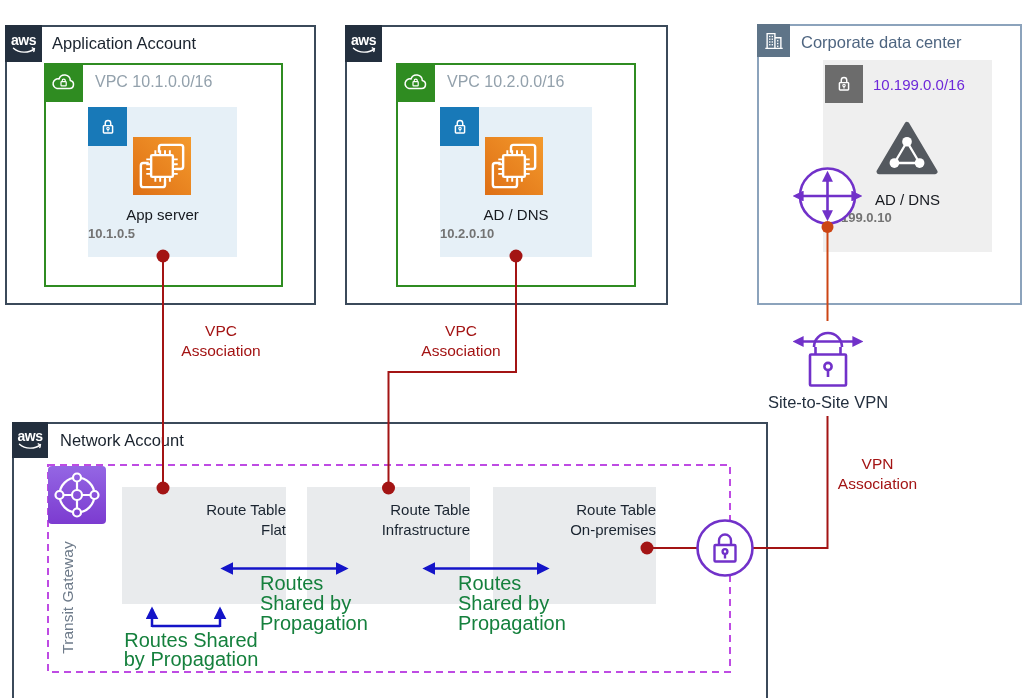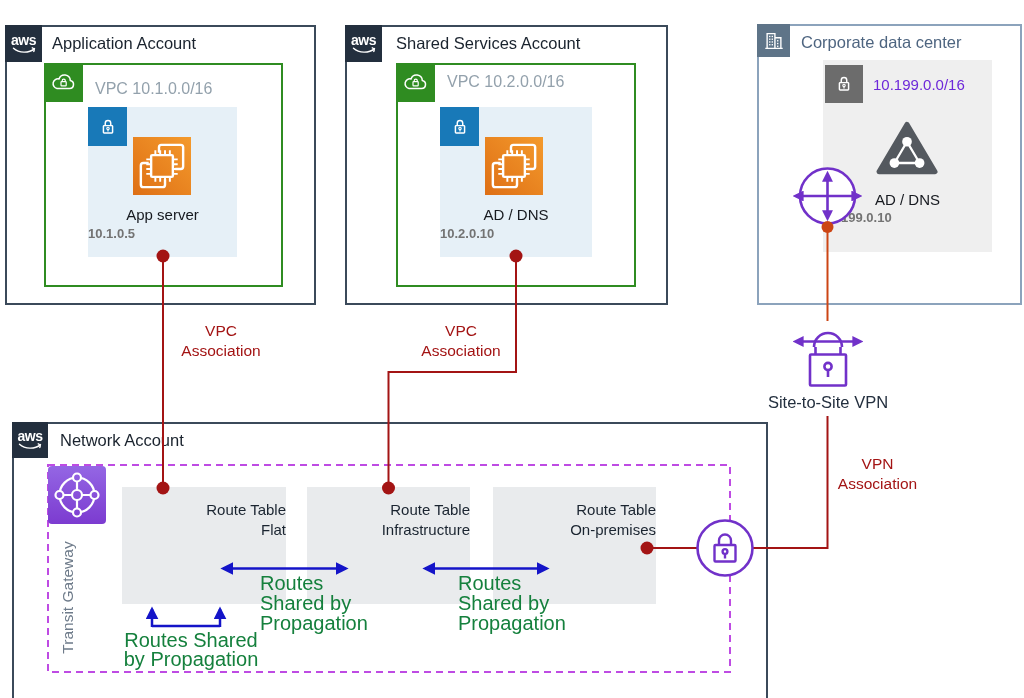--- a/index.html
+++ b/index.html
@@ -48,21 +48,21 @@
   <div class="title" style="left:52px;top:14px">Application Account</div>
 
   <div class="vpcbox" style="left:44px;top:43px;width:239px;height:224px"></div>
   <div class="gbadge" style="left:44px;top:43px;background:#2F8C21">
     <svg width="27" height="21" viewBox="0 0 27 21" fill="none" stroke="#fff" stroke-width="1.5">
       <path d="M7 16.5 h12.5 a4.1 4.1 0 0 0 .8-8.1 A5.8 5.8 0 0 0 9 6.9 A4.2 4.2 0 0 0 7 16.5 Z"></path>
       <rect x="11" y="9.6" width="5.2" height="4.2" rx="0.6" stroke-width="1.2"></rect>
       <path d="M12.2 9.6 V8.7 a1.55 1.55 0 0 1 3.1 0 V9.6" stroke-width="1.2"></path>
     </svg>
   </div>
-  <div class="vpclabel" style="left:95px;top:60px">VPC 10.1.0.0/16</div>
+  <div class="vpclabel" style="left:95px;top:53px">VPC 10.1.0.0/16</div>
 
   <div class="subnet" style="left:88px;top:87px;width:149px;height:150px"></div>
   <div class="gbadge" style="left:88px;top:87px;background:#1879B8">
     <svg width="22" height="22" viewBox="0 0 24 24" fill="none" stroke="#fff" stroke-width="1.6">
       <rect x="7" y="10.5" width="10" height="8" rx="0.8"></rect>
       <path d="M9 10.5 V8 a3 3 0 0 1 6 0 v2.5"></path>
       <circle cx="12" cy="13.6" r="1.3" stroke-width="1.3"></circle>
       <path d="M12 14.9 V17" stroke-width="1.3"></path>
     </svg>
   </div>
@@ -91,21 +91,20 @@
   <div class="iplabel" style="left:88px;top:206px;width:149px">10.1.0.5</div>
 
   <div class="acct" style="left:345px;top:5px;width:323px;height:280px"></div>
   <div class="aws-badge" style="left:345px;top:5px">
     <span class="aws-text">aws</span>
     <svg width="24" height="7" viewBox="0 0 24 7">
       <path d="M1.5 1.2 C7 6.4,17 6.4,22.5 1.6" stroke="#fff" stroke-width="1.4" fill="none" stroke-linecap="round"></path>
       <path d="M20.3 0.8 q2.8 0.9 1.5 3.6" stroke="#fff" stroke-width="1.4" fill="none" stroke-linecap="round"></path>
     </svg>
   </div>
-  <div class="title" style="left:396px;top:14px">Shared Services Account</div>
 
   <div class="vpcbox" style="left:396px;top:43px;width:240px;height:224px"></div>
   <div class="gbadge" style="left:396px;top:43px;background:#2F8C21">
     <svg width="27" height="21" viewBox="0 0 27 21" fill="none" stroke="#fff" stroke-width="1.5">
       <path d="M7 16.5 h12.5 a4.1 4.1 0 0 0 .8-8.1 A5.8 5.8 0 0 0 9 6.9 A4.2 4.2 0 0 0 7 16.5 Z"></path>
       <rect x="11" y="9.6" width="5.2" height="4.2" rx="0.6" stroke-width="1.2"></rect>
       <path d="M12.2 9.6 V8.7 a1.55 1.55 0 0 1 3.1 0 V9.6" stroke-width="1.2"></path>
     </svg>
   </div>
   <div class="vpclabel" style="left:447px;top:53px">VPC 10.2.0.0/16</div>

